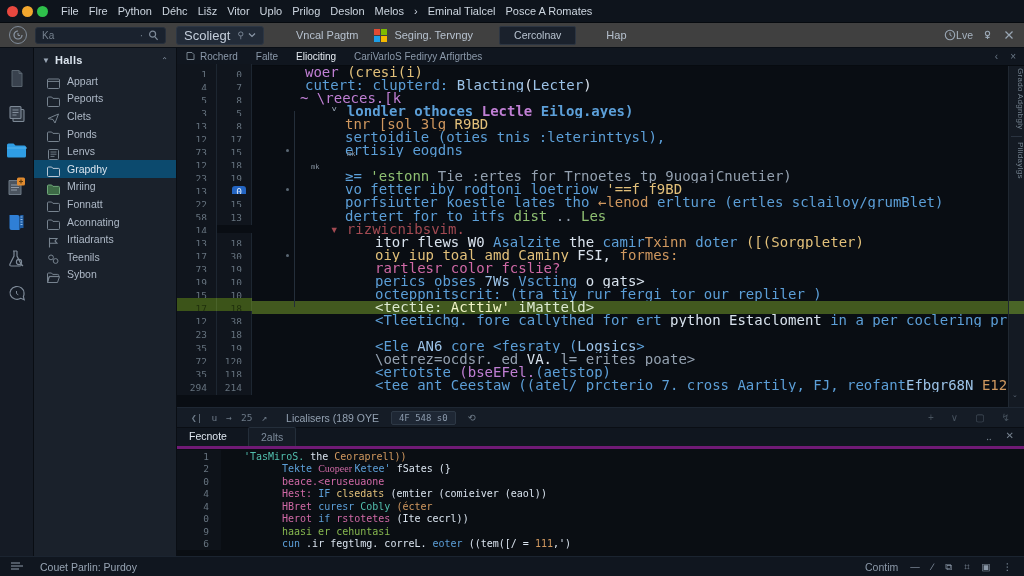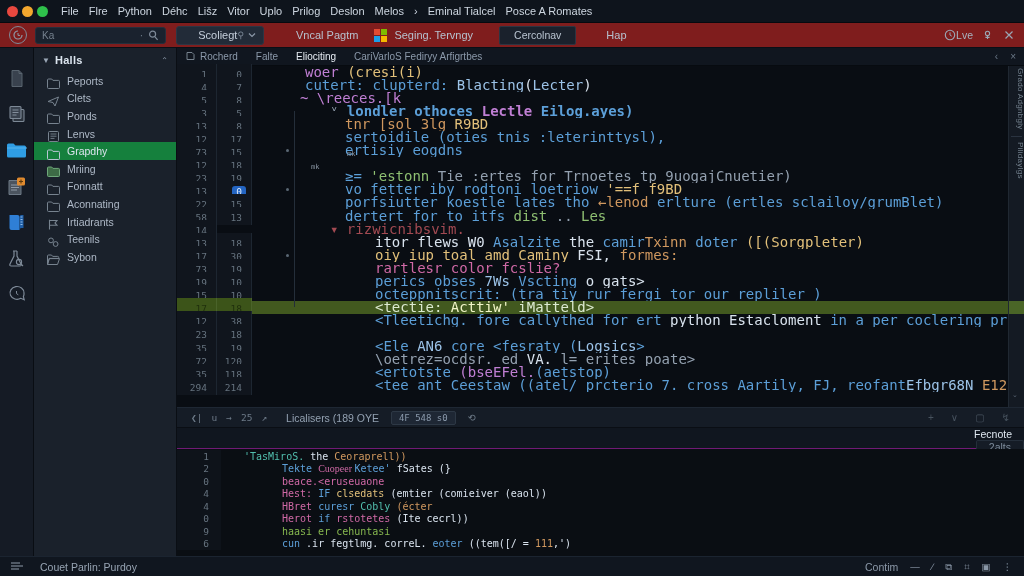--- a/index.html
+++ b/index.html
@@ -9,32 +9,32 @@
 
   
   .menubar { position:absolute; top:0; left:0; right:0; height:23px; background:#0e141c;
              border-bottom:1px solid #060a0f; display:flex; align-items:center; }
   .lights { display:flex; gap:4px; margin-left:7px; }
   .light { width:11px; height:11px; border-radius:50%; }
   .menu-items { display:flex; margin-left:8px; }
   .menu-item { font-size:11px; color:#cdd6e0; padding:0 5px; white-space:nowrap; }
 
   
-  .toolbar { position:absolute; top:23px; left:0; right:0; height:25px; background:#7f1d1d;
+  .toolbar { position:absolute; top:23px; left:0; right:0; height:25px; background:#404040;
              border-bottom:1px solid #0a0f16; display:flex; align-items:center; }
   .tb-logo { width:18px; height:18px; border:1.4px solid #7f8b99; border-radius:50%; margin-left:9px;
              display:flex; align-items:center; justify-content:center; color:#8d99a8; font-size:10px; }
   .searchbox { width:131px; height:17px; background:#1a222e; border:1px solid #262f3c; border-radius:3px;
                margin-left:8px; display:flex; align-items:center; padding:0 6px; }
   .searchbox .q { flex:1; font-size:10px; color:#76828f; }
   .searchbox .dot { color:#717e8c; font-size:10px; margin-right:5px; }
   
   .dropdown { height:19px; background:#222b38; border:1px solid #2c3644; border-radius:3px; margin-left:10px;
               display:flex; align-items:center; padding:0 7px; width:88px; }
-  .dropdown .lbl { font-size:11px; color:#c4cedb; flex:1;text-align:right; }
+  .dropdown .lbl { font-size:13px; color:#c4cedb; flex:1; }
   .dd-ico { color:#7e8b9b; font-size:9px; margin-right:4px; }
   
   .tb-text { font-size:11px; color:#b6c1ce; margin-left:32px; white-space:nowrap; }
   .winlogo { width:13px; height:13px; display:grid; grid-template-columns:6px 6px; grid-template-rows:6px 6px; gap:1px; margin-left:16px; }
   .winlogo div { width:6px; height:6px; }
   .tb-text2 { font-size:11px; color:#b6c1ce; margin-left:7px; white-space:nowrap; }
   .tb-btn { height:19px; background:#1a212c; border:1px solid #2c3542; border-radius:2px; margin-left:26px;
             display:flex; align-items:center; padding:0 14px; font-size:10.5px; color:#b9c4d1; }
   .tb-help { font-size:11px; color:#b6c1ce; margin-left:30px; }
   .tb-right { margin-left:auto; display:flex; align-items:center; gap:8px; margin-right:9px; color:#9aa7b5; }
@@ -46,21 +46,21 @@
   .activitybar { width:34px; background:#151b25; border-right:1px solid #090d13; display:flex; flex-direction:column; align-items:center; padding-top:19px; }
   .act-icon { width:22px; height:22px; margin-bottom:14px; display:flex; align-items:center; justify-content:center; position:relative; }
 
   .sidebar { width:143px; background:#1a212b; border-right:1px solid #0a0e14; padding-top:2px; }
   .sb-head { height:20px; display:flex; align-items:center; padding:0 8px; }
   .sb-head .chev { font-size:8px; color:#9aa7b6; margin-right:5px; }
   .sb-head .ttl { font-size:11px; font-weight:bold; color:#dbe4ee; flex:1; letter-spacing:.3px; }
   .sb-head .up { font-size:8px; color:#8a97a6; }
   .sb-items { margin-top:2px; }
   .sb-item { height:17.6px; display:flex; align-items:center; padding-left:13px; }
-  .sb-item.sel { background:#15803d; }
+  .sb-item.sel { background:#0c4a6e; }
   .sb-item .fico { width:13px; height:11px; margin-right:7px; flex:none; }
   .sb-item .lbl { font-size:10.5px; color:#aeb9c7; white-space:nowrap; }
   .sb-item.sel .lbl { color:#dbe4ee; }
 
   .editor-col { flex:1; display:flex; flex-direction:column; min-width:0; }
   .tabbar { height:18px; background:#10161f; border-bottom:1px solid #070b10; display:flex; align-items:center; }
     .tabbar .tab { color:#8b99aa; padding:0 9px; white-space:nowrap; display:flex; align-items:center; gap:5px; font-size:10px; }
   .tabbar .tab.active { color:#e7edf4; }
   .tab-r { margin-left:auto; display:flex; gap:12px; margin-right:8px; color:#6b7988; font-size:10px; }
 
@@ -92,21 +92,21 @@
   .locbar { height:21px; background:#151c26; border-top:1px solid #1e2733; border-bottom:1px solid #0a0e14;
             display:flex; align-items:center; font-size:10px; color:#76828f; }
   .loc-ico { margin-left:12px; font-size:9.5px; color:#6d7a88; font-family:"DejaVu Sans Mono", monospace; }
   .loc-ico.first { margin-left:14px; }
   .loc-text { margin-left:10px; font-size:10.5px; color:#93a1b1; white-space:nowrap; }
   .loc-badge { margin-left:12px; height:14px; background:#1e2734; border:1px solid #2d3845; border-radius:2px;
                display:flex; align-items:center; padding:0 7px; font-size:9px; color:#8b9aac; font-family:"DejaVu Sans Mono", monospace; }
   .loc-right { margin-left:auto; display:flex; gap:17px; margin-right:14px; color:#47525e; font-size:10px; }
 
   
-  .paneltabs { height:21px; background:#10161f; border-bottom:1px solid #701a75; display:flex; align-items:flex-end;flex-direction:column; }
+  .paneltabs { height:21px; background:#10161f; border-bottom:3px solid #701a75; display:flex; align-items:flex-end; }
   .ptab { font-size:10.5px; padding:0 12px; height:21px; display:flex; align-items:center; }
   .ptab.active { color:#dfe7f0; }
   .ptab.boxed { color:#7e8c9c; background:#151c26; border:1px solid #242e3a; border-bottom:none; height:19px; border-radius:2px 2px 0 0; margin-left:9px; }
   .ptab-r { margin-left:auto; display:flex; gap:14px; margin-right:10px; color:#76828f; font-size:10px; align-items:center; height:21px; }
   .panel { flex:1; background:#0a0e13; display:flex; flex-direction:column; padding-top:1px; min-height:0; }
   .prow { display:flex; height:12.45px; flex:none; align-items:center; }
   .prow .pn { width:44px; text-align:right; padding-right:12px; flex:none; font-family:"DejaVu Sans Mono", monospace; font-size:9.5px; color:#66737f; background:#0e131a; align-self:stretch; display:flex; align-items:center; justify-content:flex-end; }
   .prow .pcode { flex:1; font-family:"DejaVu Sans Mono", monospace; font-size:10px; white-space:pre; }
 
   
@@ -255,20 +255,27 @@
 
     <div class="sidebar">
       <div class="sb-head">
         <span class="chev">▼</span>
         <span class="ttl">Halls</span>
         <span class="up">⌃</span>
       </div>
       <div class="sb-items" id="sb-items">
           <div class="sb-item">
             <span class="fico"><svg width="13" height="11" viewBox="0 0 13 11">
+                <rect x="0.5" y="1" width="12" height="9.5" rx="1" fill="none" stroke="#77838f" stroke-width="1"></rect>
+                <path d="M0.5 3.4 h12" stroke="#77838f" stroke-width="1"></path>
+              </svg></span>
+            <span class="lbl">Appart</span>
+          </div>
+          <div class="sb-item">
+            <span class="fico"><svg width="13" height="11" viewBox="0 0 13 11">
                 <path d="M0.5 2 q0-1 1-1 h3.2 l1.2 1.4 h5.6 q1 0 1 1 v6.1 q0 1 -1 1 h-10 q-1 0 -1 -1 z" fill="none" stroke="#77838f" stroke-width="1"></path>
               </svg></span>
             <span class="lbl">Peports</span>
           </div>
           <div class="sb-item">
             <span class="fico"><svg width="13" height="11" viewBox="0 0 13 11">
                 <path d="M1 5.5 L11.5 1 L8 10 L6 6.5 z" fill="none" stroke="#77838f" stroke-width="1"></path>
               </svg></span>
             <span class="lbl">Clets</span>
           </div>

